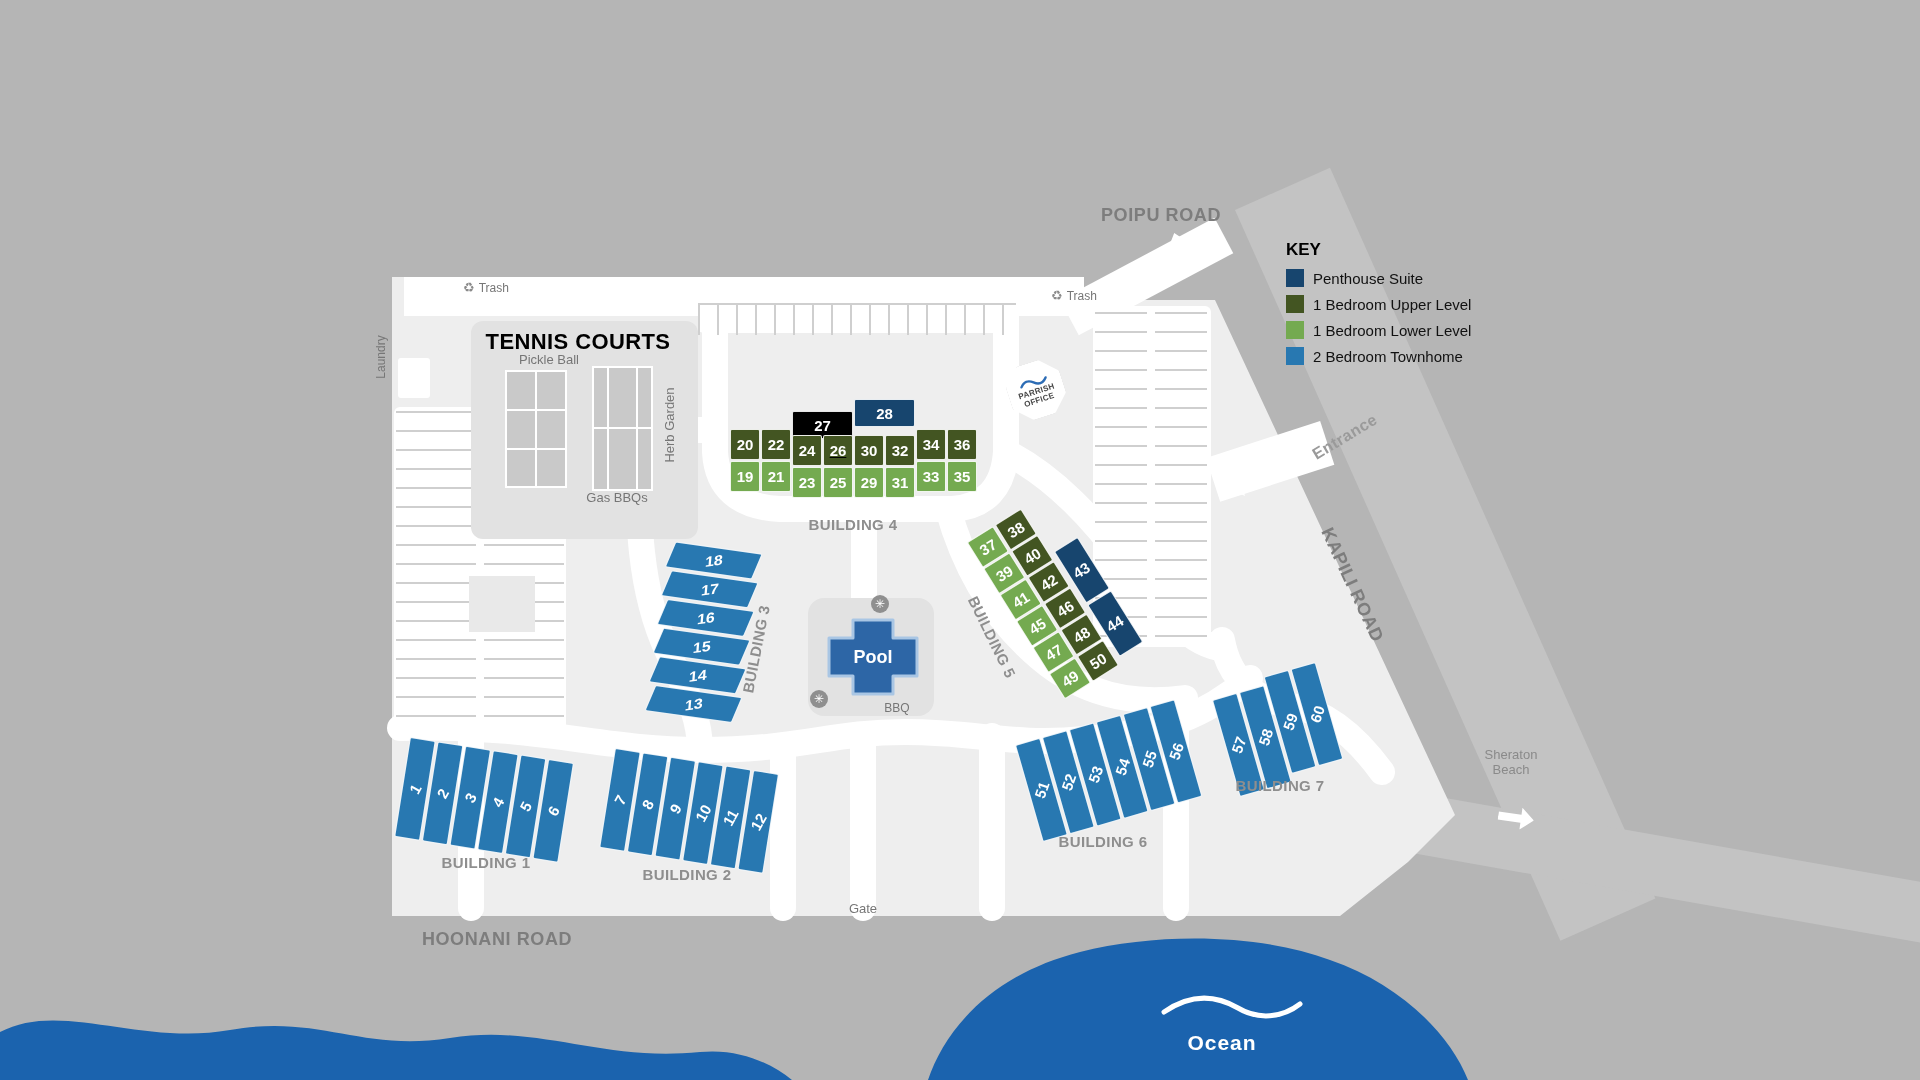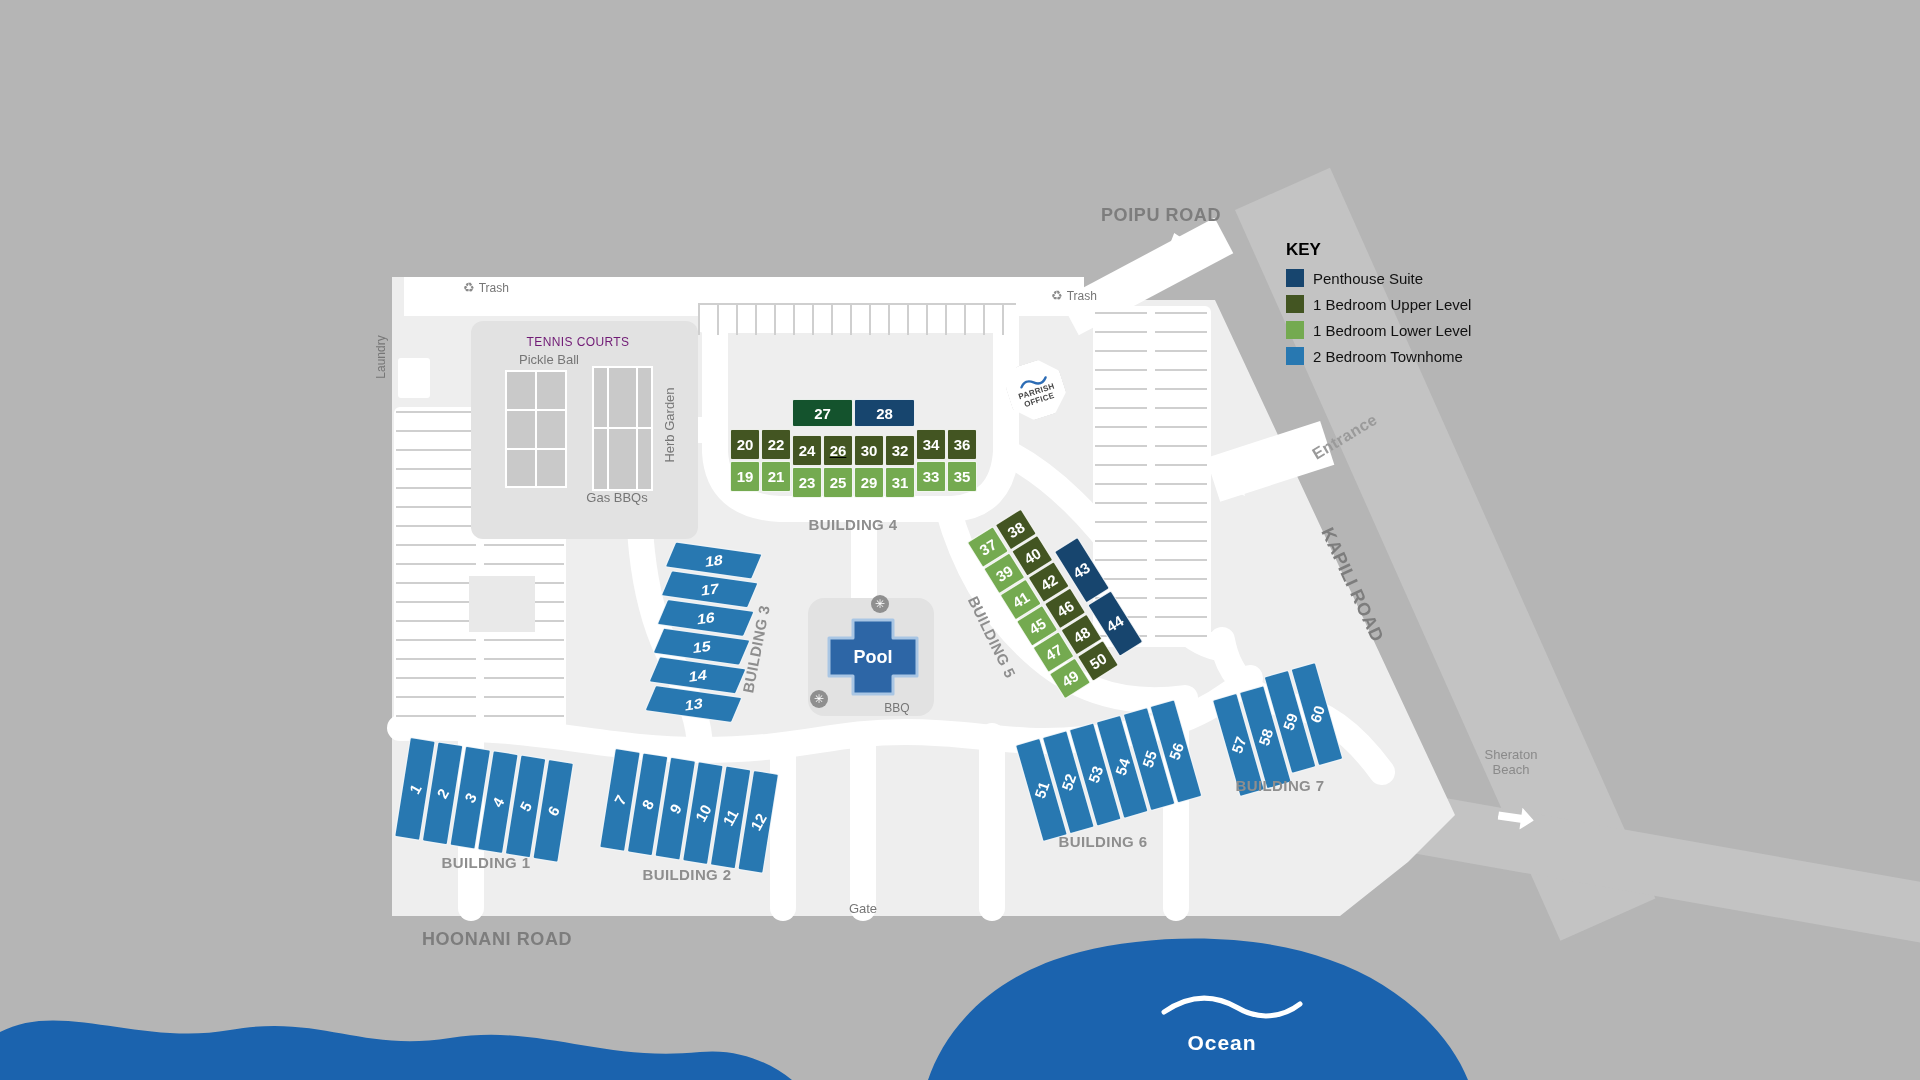--- a/index.html
+++ b/index.html
@@ -88,21 +88,21 @@
       <rect x="35" y="50" width="60" height="116" fill="#c9c9c9"></rect>
       <line x1="35" y1="89" x2="95" y2="89"></line>
       <line x1="35" y1="128" x2="95" y2="128"></line>
       <line x1="65" y1="50" x2="65" y2="166"></line>
       <rect x="122" y="46" width="59" height="123" fill="#c9c9c9"></rect>
       <line x1="122" y1="107" x2="181" y2="107"></line>
       <line x1="137" y1="46" x2="137" y2="169"></line>
       <line x1="166" y1="46" x2="166" y2="169"></line>
     </g>
   </svg>
-  <div class="smalllabel" style="left:578px;top:342px;font-weight:normal;font-size:12px;color:#701a75;letter-spacing:.4px;">TENNIS COURTS</div>
+  <div class="smalllabel" style="left:578px;top:342px;font-weight:bold;font-size:22px;color:#000000;letter-spacing:.4px;">TENNIS COURTS</div>
   <div class="smalllabel" style="left:549px;top:359px;">Pickle Ball</div>
   <div class="smalllabel" style="left:617px;top:497px;">Gas BBQs</div>
   <div class="smalllabel vert" style="left:669px;top:425px;">Herb Garden</div>
 
   <div class="road-rect" style="left:398px;top:358px;width:32px;height:40px;border-radius:3px;"></div>
   <div class="tinylabel vert" style="left:381px;top:357px;">Laundry</div>
 
   <div class="trash" style="left:463px;top:287px;">
     <span class="glyph">♻</span>
     <span>Trash</span>
@@ -187,21 +187,21 @@
         <span class="unum" style="transform: rotate(-18deg);">15</span>
       </div>
       <div class="unit" style="left: 0px; top: 116px; width: 88px; height: 27px; background: rgb(40, 120, 177); transform: skewX(-15deg);">
         <span class="unum" style="transform: rotate(-18deg);">14</span>
       </div>
       <div class="unit" style="left: 0px; top: 145px; width: 88px; height: 27px; background: rgb(40, 120, 177); transform: skewX(-15deg);">
         <span class="unum" style="transform: rotate(-18deg);">13</span>
       </div>
     </div>
   <div class="building" style="left: 730px; top: 399px; transform: rotate(0deg);">
-      <div class="unit" style="left: 62px; top: 0px; width: 61px; height: 28px; background: #14532d;">
+      <div class="unit" style="left: 62px; top: 12px; width: 61px; height: 28px; background: #000000;">
         <span class="unum" style="transform: rotate(0deg);">27</span>
       </div>
       <div class="unit" style="left: 124px; top: 0px; width: 61px; height: 28px; background: rgb(23, 69, 110);">
         <span class="unum" style="transform: rotate(0deg);">28</span>
       </div>
       <div class="unit" style="left: 0px; top: 30px; width: 30px; height: 31px; background: rgb(67, 85, 34);">
         <span class="unum" style="transform: rotate(0deg);">20</span>
       </div>
       <div class="unit" style="left: 31px; top: 30px; width: 30px; height: 31px; background: rgb(67, 85, 34);">
         <span class="unum" style="transform: rotate(0deg);">22</span>

